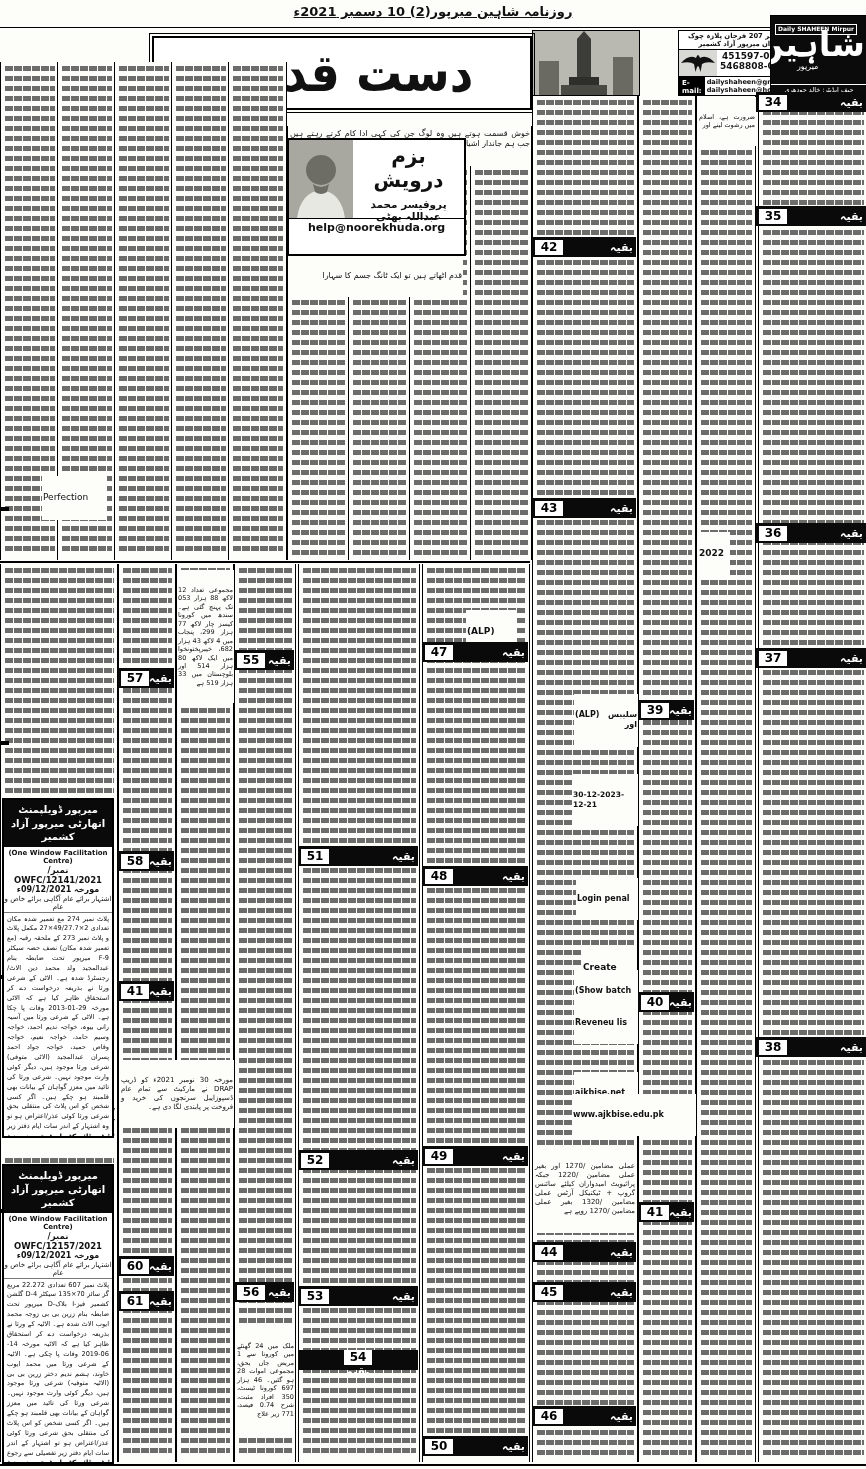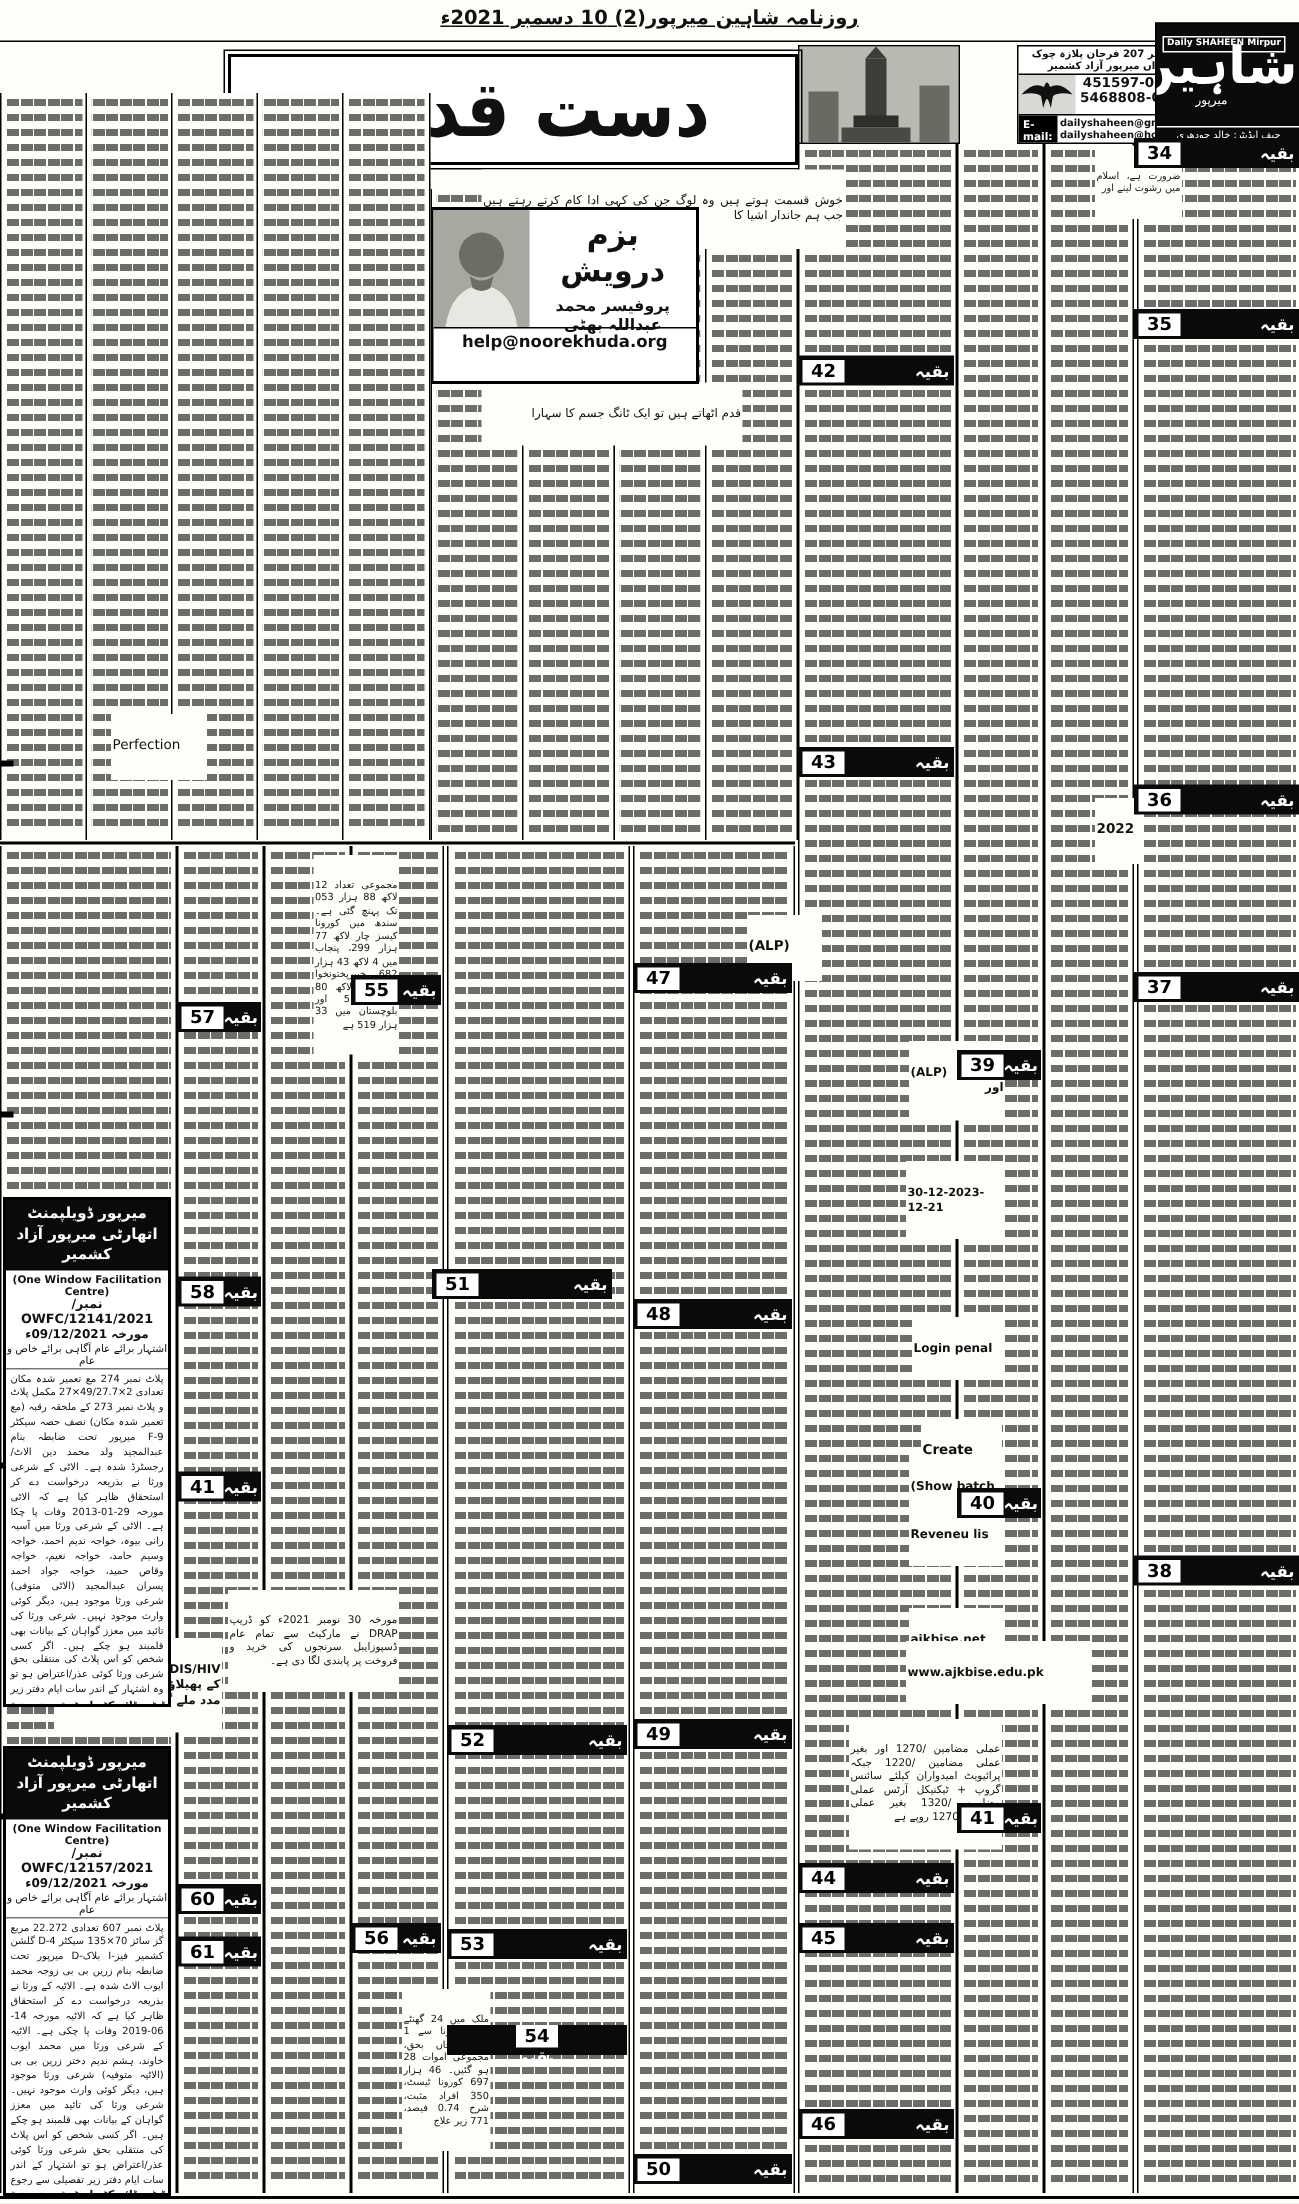--- a/index.html
+++ b/index.html
@@ -48,21 +48,21 @@
   .colbox .meta{flex:1;text-align:center;direction:rtl;padding-top:4px;}
   .colbox .meta .t1{font-size:20px;font-weight:bold;}
   .colbox .meta .t2{font-size:10.5px;font-weight:bold;margin-top:6px;}
   .colbox .mail{border-top:1px solid #000;text-align:center;font-size:11px;font-weight:bold;padding:2px 0;}
   .portrait{width:64px;height:78px;background:#b9b9b2;}
   
   .bar{position:absolute;height:20px;background:#0a0a0a;display:flex;align-items:center;justify-content:space-between;padding:0 3px;box-sizing:border-box;z-index:5;}
   .bar-num{background:#fff;color:#000;font-weight:bold;font-size:12px;line-height:15px;padding:0 5px;min-width:18px;text-align:center;}
   .bar-lbl{color:#fff;font-size:11px;font-weight:bold;direction:rtl;}
   
-  .floater{position:absolute;background:#fdfdfa;line-height:1.3;z-index:4;padding:16px 1px;text-align:justify;margin-left:32px;}
+  .floater{position:absolute;background:#fdfdfa;line-height:1.3;z-index:4;padding:16px 1px;text-align:justify;}
   
   .adbox{position:absolute;left:2px;width:112px;border:2px solid #000;background:#fff;box-sizing:border-box;overflow:hidden;z-index:6;}
   .adbox .hdr{background:#0a0a0a;color:#fff;text-align:center;direction:rtl;font-weight:bold;font-size:10px;line-height:1.35;padding:3px 1px;}
   .adbox .cen{text-align:center;font-size:7px;font-weight:bold;padding-top:2px;}
   .adbox .ref{text-align:center;direction:rtl;font-size:8.5px;font-weight:bold;}
   .adbox .dt{text-align:center;direction:rtl;font-size:8px;font-weight:bold;}
   .adbox .not{text-align:center;direction:rtl;font-size:7px;border-bottom:1px solid #777;padding:1px 0;}
   .adbox .bd{direction:rtl;font-size:6.6px;line-height:1.5;text-align:justify;padding:2px 3px;overflow:hidden;}
   .adbox .ft{text-align:center;direction:rtl;font-size:7.2px;font-weight:bold;padding:1px 0 3px;}
   .fold{position:absolute;left:0;width:9px;height:4px;background:#000;}
@@ -288,21 +288,21 @@
       <span class="bar-lbl">بقیہ</span>
     </div>
     <div class="bar" style="left: 422px; top: 1146px; width: 106px;">
       <span class="bar-num">49</span>
       <span class="bar-lbl">بقیہ</span>
     </div>
     <div class="bar" style="left: 422px; top: 1436px; width: 106px;">
       <span class="bar-num">50</span>
       <span class="bar-lbl">بقیہ</span>
     </div>
-    <div class="bar" style="left: 288px; top: 846px; width: 120px; gap: 13px;">
+    <div class="bar" style="left: 298px; top: 846px; width: 120px; gap: 13px;">
       <span class="bar-num">51</span>
       <span class="bar-lbl">بقیہ</span>
     </div>
     <div class="bar" style="left: 298px; top: 1150px; width: 120px;">
       <span class="bar-num">52</span>
       <span class="bar-lbl">بقیہ</span>
     </div>
     <div class="bar" style="left: 298px; top: 1286px; width: 120px;">
       <span class="bar-num">53</span>
       <span class="bar-lbl">بقیہ</span>

